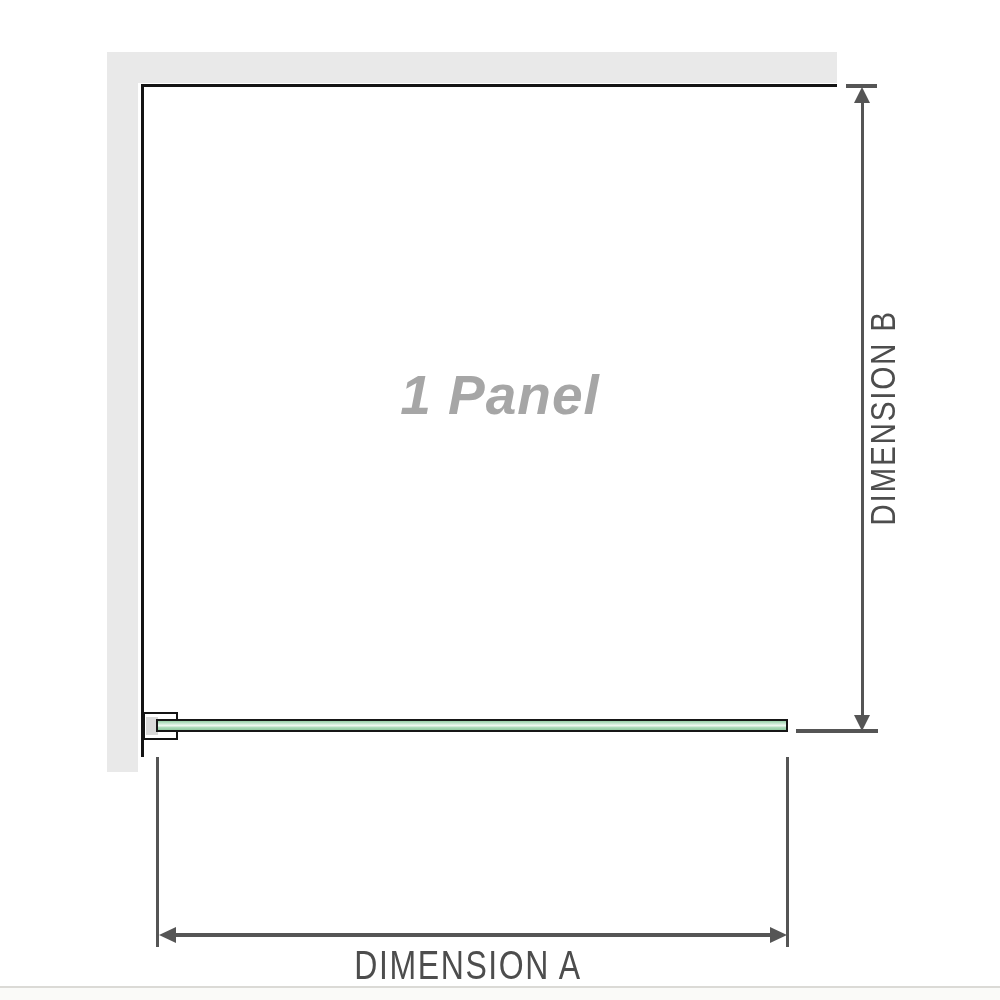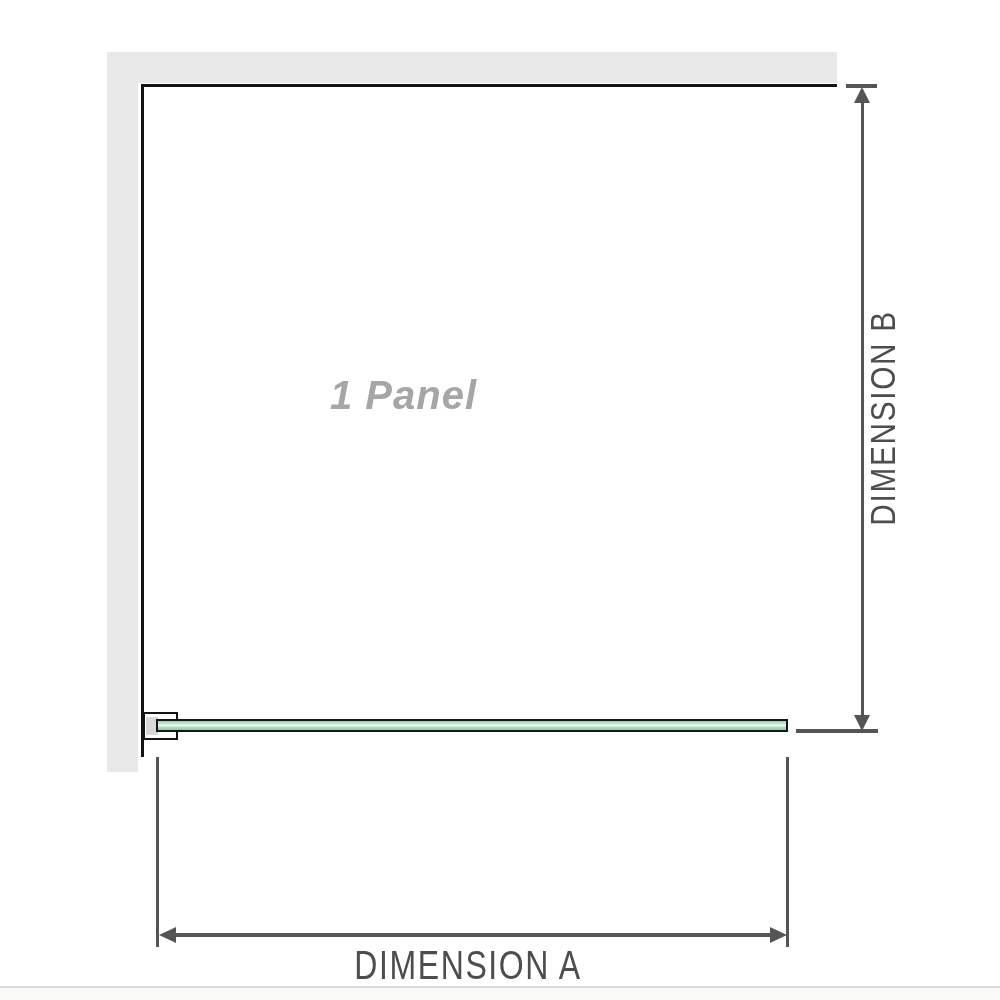--- a/index.html
+++ b/index.html
@@ -21,22 +21,22 @@
   .wall-top  { left:107px; top:52px;  width:730px; height:31px;  background:#e9e9e9; }
   .wall-left { left:107px; top:52px;  width:31px;  height:720px; background:#e9e9e9; }
 
   
   .outline-top  { left:141px; top:84px; width:696px; height:3px;  background:#141414; }
   .outline-left { left:141px; top:84px; width:3px;   height:673px; background:#141414; }
 
   
   .panel-label {
     left:330px; top:372px; width:340px;
-    text-align:left;
-    font-size:40px; line-height:46px;
+    text-align:center;
+    font-size:55px; line-height:46px;
     font-style:italic; font-weight:600;
     color:#a6a6a6; letter-spacing:1px;
   }
 
   
   .bracket {
     left:143px; top:712px; width:35px; height:28px;
     box-sizing:border-box;
     border:2.5px solid #141414;
     background:#ffffff;

